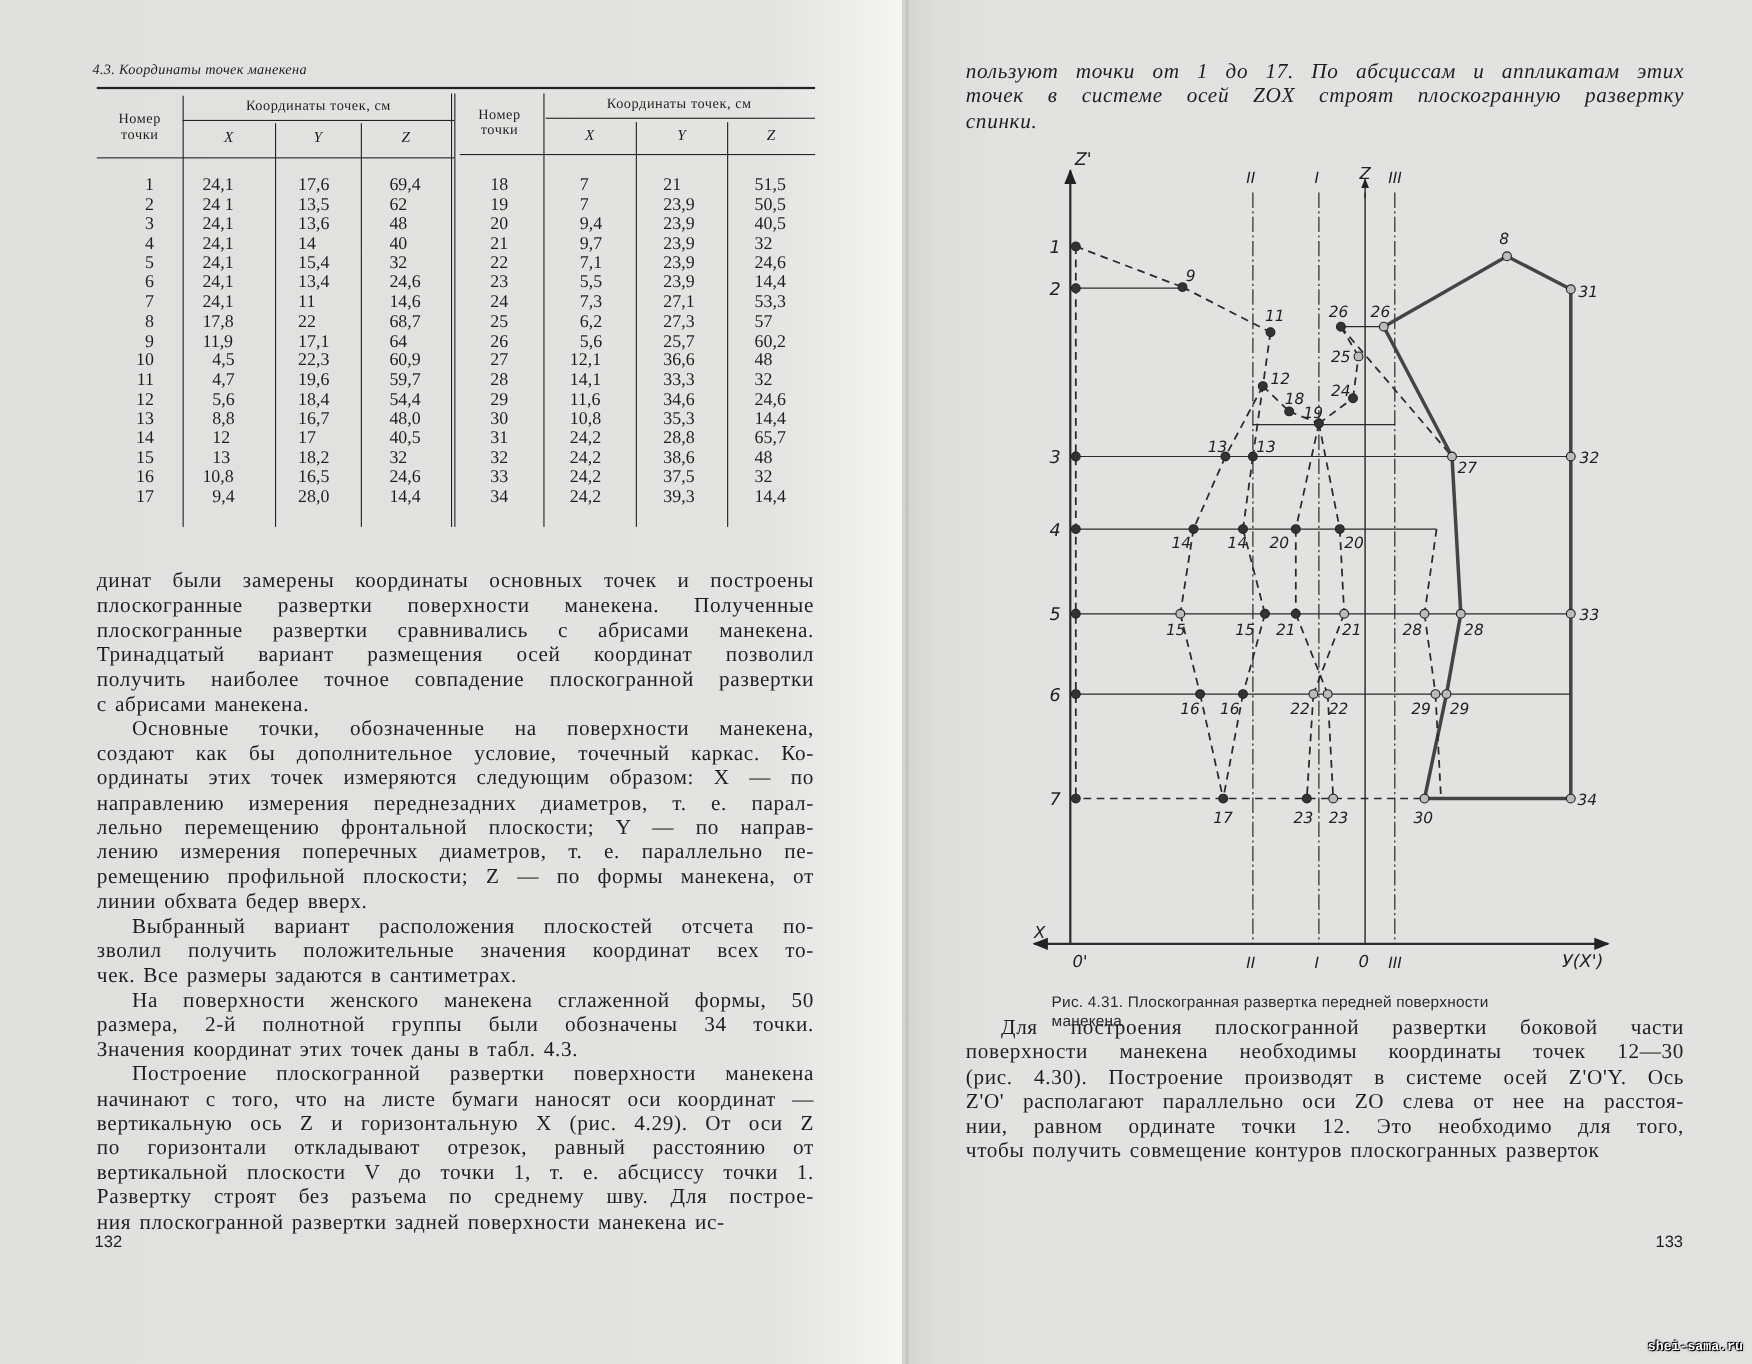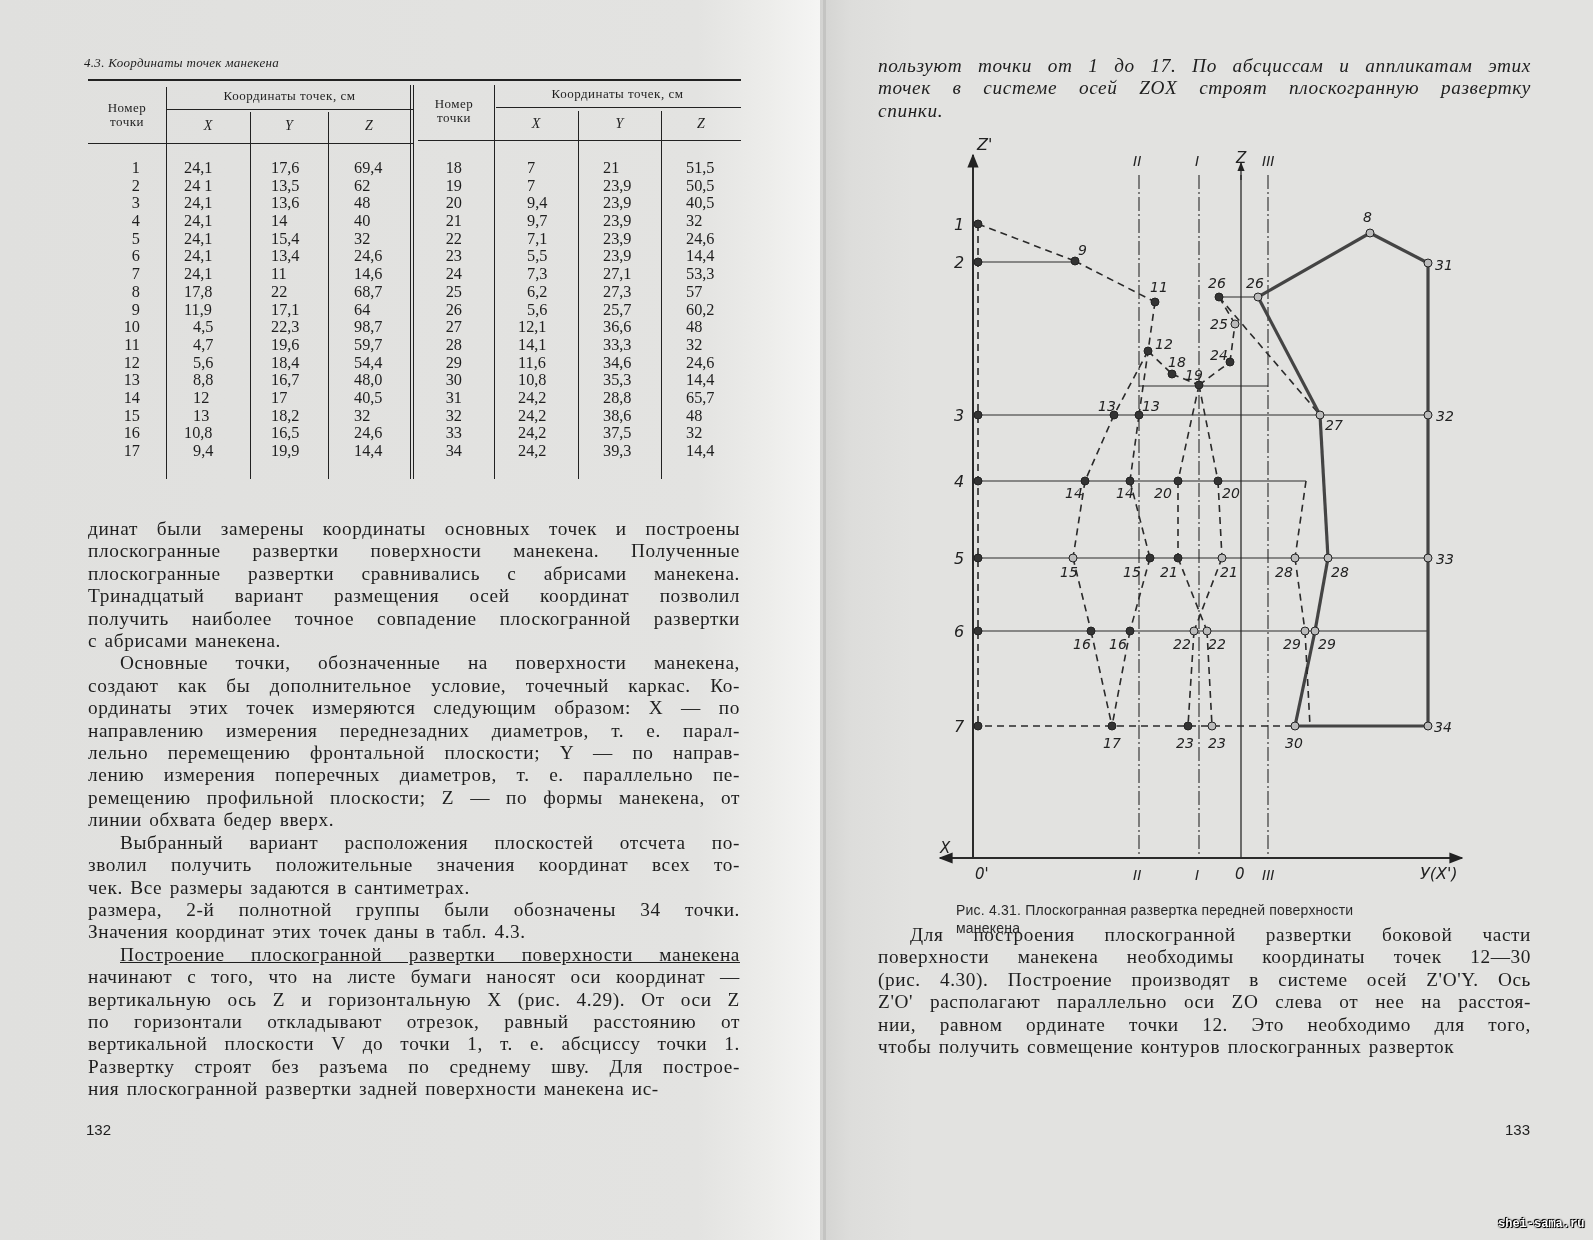--- a/index.html
+++ b/index.html
@@ -74,22 +74,22 @@
     <div>Номер</div>
     <div>точки</div>
   </div>
   <div class="hdr" style="left:406px;top:8px;width:247px;">Координаты точек, см</div>
   <div class="hdr-axis" style="left:406px;top:37px;width:84px;">X</div>
   <div class="hdr-axis" style="left:490px;top:37px;width:83px;">Y</div>
   <div class="hdr-axis" style="left:573px;top:37px;width:80px;">Z</div>
 
   <div class="col num" id="c-ln" style="left:0;width:52px;"><div>1</div><div>2</div><div>3</div><div>4</div><div>5</div><div>6</div><div>7</div><div>8</div><div>9</div><div>10</div><div>11</div><div>12</div><div>13</div><div>14</div><div>15</div><div>16</div><div>17</div></div>
   <div class="col left-al" id="c-lx" style="left:96px;width:60px;"><div>24,1</div><div>24 1</div><div>24,1</div><div>24,1</div><div>24,1</div><div>24,1</div><div>24,1</div><div>17,8</div><div>11,9</div><div style="padding-left: 9px;">4,5</div><div style="padding-left: 9px;">4,7</div><div style="padding-left: 9px;">5,6</div><div style="padding-left: 9px;">8,8</div><div style="padding-left: 9px;">12</div><div style="padding-left: 9px;">13</div><div>10,8</div><div style="padding-left: 9px;">9,4</div></div>
-  <div class="col left-al" id="c-ly" style="left:183px;width:55px;"><div>17,6</div><div>13,5</div><div>13,6</div><div>14</div><div>15,4</div><div>13,4</div><div>11</div><div>22</div><div>17,1</div><div>22,3</div><div>19,6</div><div>18,4</div><div>16,7</div><div>17</div><div>18,2</div><div>16,5</div><div>19,9</div></div>
-  <div class="col left-al" id="c-lz" style="left:266px;width:55px;"><div>69,4</div><div>62</div><div>48</div><div>40</div><div>32</div><div>24,6</div><div>14,6</div><div>68,7</div><div>64</div><div>98,7</div><div>59,7</div><div>54,4</div><div>48,0</div><div>40,5</div><div>32</div><div>24,6</div><div>14,4</div></div>
+  <div class="col left-al" id="c-ly" style="left:183px;width:55px;"><div>17,6</div><div>13,5</div><div>13,6</div><div>14</div><div>15,4</div><div>13,4</div><div>11</div><div>22</div><div>17,1</div><div>22,3</div><div>19,6</div><div>18,4</div><div>16,7</div><div>17</div><div>18,2</div><div>16,5</div><div>28,0</div></div>
+  <div class="col left-al" id="c-lz" style="left:266px;width:55px;"><div>69,4</div><div>62</div><div>48</div><div>40</div><div>32</div><div>24,6</div><div>14,6</div><div>68,7</div><div>64</div><div>60,9</div><div>59,7</div><div>54,4</div><div>48,0</div><div>40,5</div><div>32</div><div>24,6</div><div>14,4</div></div>
   <div class="col num" id="c-rn" style="left:326px;width:48px;"><div>18</div><div>19</div><div>20</div><div>21</div><div>22</div><div>23</div><div>24</div><div>25</div><div>26</div><div>27</div><div>28</div><div>29</div><div>30</div><div>31</div><div>32</div><div>33</div><div>34</div></div>
   <div class="col left-al" id="c-rx" style="left:430px;width:58px;"><div style="padding-left: 9px;">7</div><div style="padding-left: 9px;">7</div><div style="padding-left: 9px;">9,4</div><div style="padding-left: 9px;">9,7</div><div style="padding-left: 9px;">7,1</div><div style="padding-left: 9px;">5,5</div><div style="padding-left: 9px;">7,3</div><div style="padding-left: 9px;">6,2</div><div style="padding-left: 9px;">5,6</div><div>12,1</div><div>14,1</div><div>11,6</div><div>10,8</div><div>24,2</div><div>24,2</div><div>24,2</div><div>24,2</div></div>
   <div class="col left-al" id="c-ry" style="left:515px;width:55px;"><div>21</div><div>23,9</div><div>23,9</div><div>23,9</div><div>23,9</div><div>23,9</div><div>27,1</div><div>27,3</div><div>25,7</div><div>36,6</div><div>33,3</div><div>34,6</div><div>35,3</div><div>28,8</div><div>38,6</div><div>37,5</div><div>39,3</div></div>
   <div class="col left-al" id="c-rz" style="left:598px;width:55px;"><div>51,5</div><div>50,5</div><div>40,5</div><div>32</div><div>24,6</div><div>14,4</div><div>53,3</div><div>57</div><div>60,2</div><div>48</div><div>32</div><div>24,6</div><div>14,4</div><div>65,7</div><div>48</div><div>32</div><div>14,4</div></div>
 </div>
 
 <div class="body-text" id="left-body" style="left:88px;top:518px;width:652px;">
     <p>
       <span class="line">динат были замерены координаты основных точек и построены</span>
       <span class="line">плоскогранные развертки поверхности манекена. Полученные</span>
@@ -107,25 +107,26 @@
       <span class="line">лению измерения поперечных диаметров, т. е. параллельно пе-</span>
       <span class="line">ремещению профильной плоскости; Z — по формы манекена, от</span>
       <span class="line last">линии обхвата бедер вверх.</span>
     </p>
     <p>
       <span class="line" style="padding-left: 32px;">Выбранный вариант расположения плоскостей отсчета по-</span>
       <span class="line">зволил получить положительные значения координат всех то-</span>
       <span class="line last">чек. Все размеры задаются в сантиметрах.</span>
     </p>
     <p>
+      <span class="line" style="padding-left: 32px;">На поверхности женского манекена сглаженной формы, 50</span>
       <span class="line">размера, 2-й полнотной группы были обозначены 34 точки.</span>
       <span class="line last">Значения координат этих точек даны в табл. 4.3.</span>
     </p>
     <p>
-      <span class="line" style="padding-left: 32px; text-decoration: underline;">Построение плоскогранной развертки поверхности манекена</span>
+      <span class="line" style="padding-left: 32px;">Построение плоскогранной развертки поверхности манекена</span>
       <span class="line">начинают с того, что на листе бумаги наносят оси координат —</span>
       <span class="line">вертикальную ось Z и горизонтальную X (рис. 4.29). От оси Z</span>
       <span class="line">по горизонтали откладывают отрезок, равный расстоянию от</span>
       <span class="line">вертикальной плоскости V до точки 1, т. е. абсциссу точки 1.</span>
       <span class="line">Развертку строят без разъема по среднему шву. Для построе-</span>
       <span class="line last">ния плоскогранной развертки задней поверхности манекена ис-</span>
     </p>
   </div>
 <div class="page-num" style="left:86px;top:1121px;">132</div>
 

